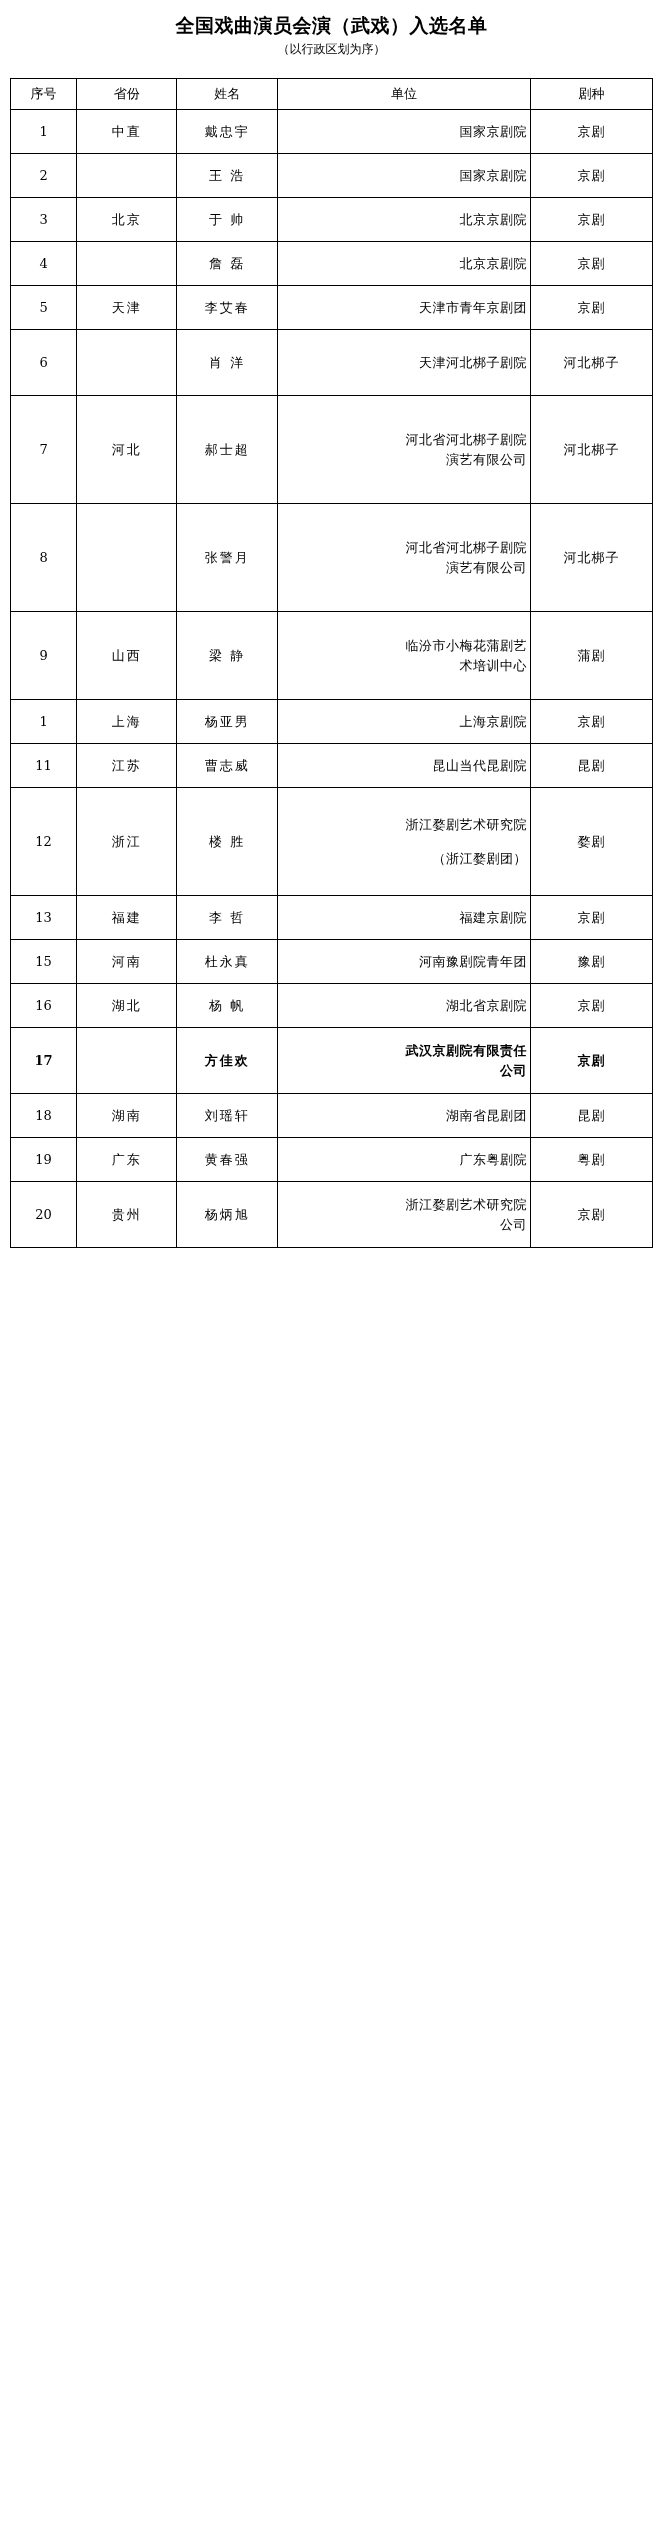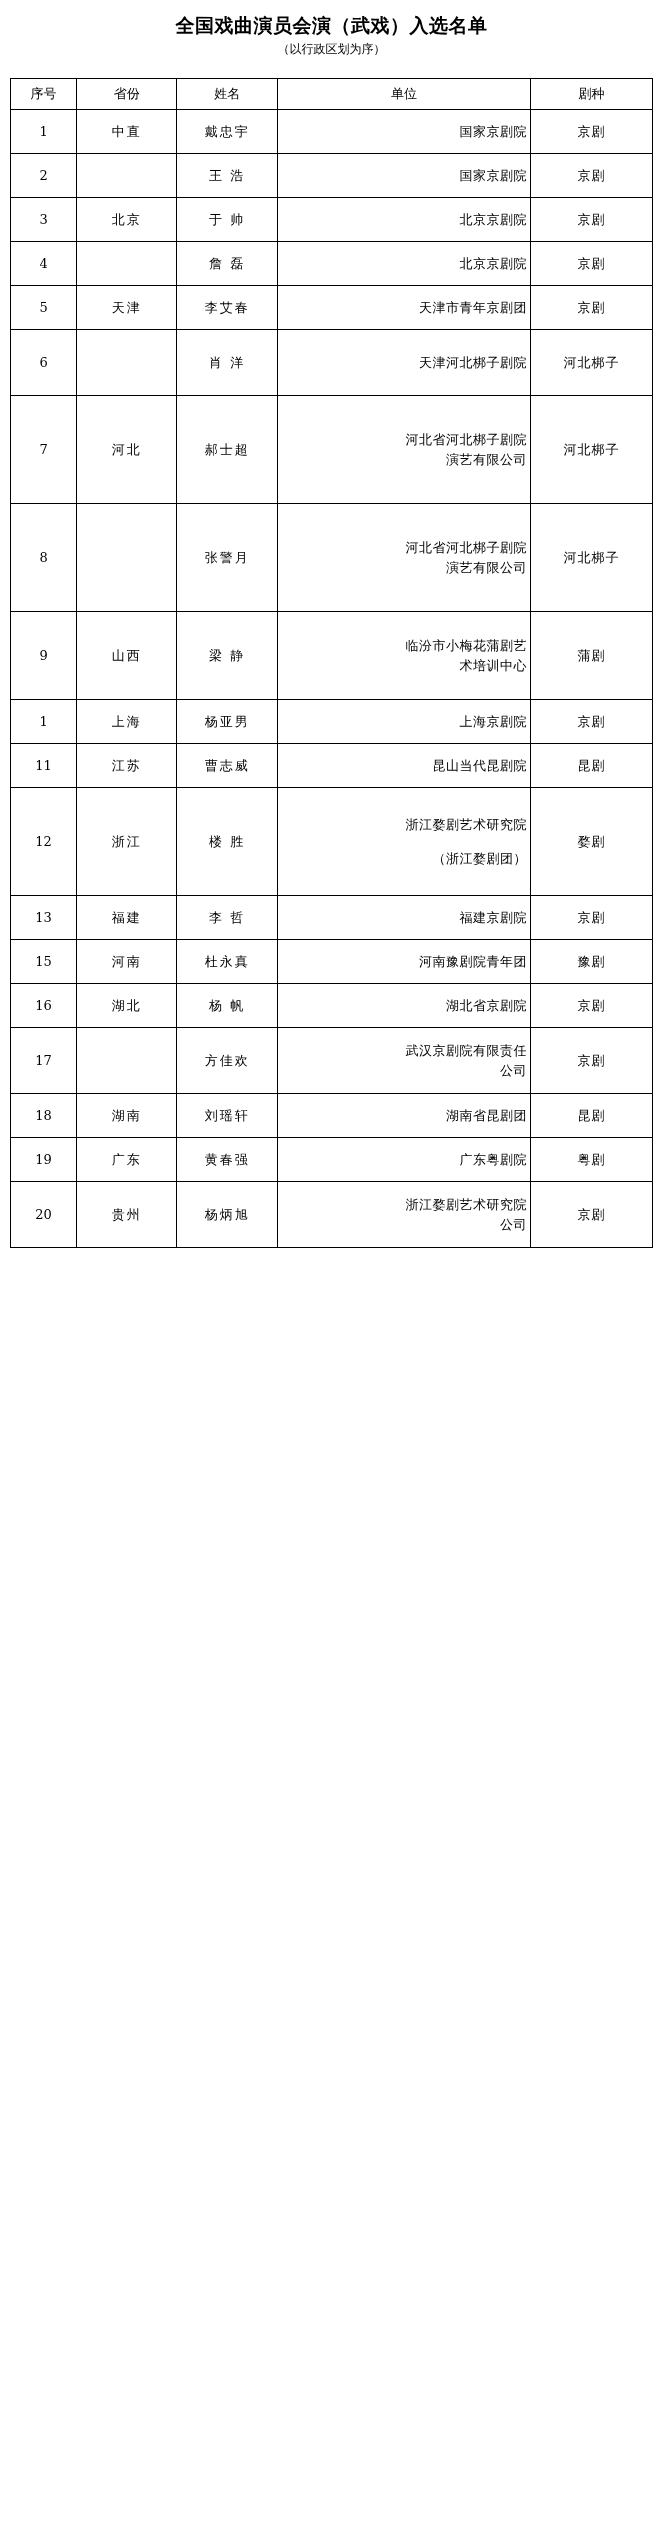--- a/index.html
+++ b/index.html
@@ -254,21 +254,21 @@
           <td class="idx">16</td>
           <td class="prov">湖北</td>
           <td class="name">杨 帆</td>
           <td class="unit">
             <div class="unit-lines">
               <div>湖北省京剧院</div>
             </div>
           </td>
           <td class="genre">京剧</td>
         </tr>
-        <tr style="height: 66px;">
+        <tr style="height: 66px; font-weight: bold;">
           <td class="idx">17</td>
           <td class="prov"></td>
           <td class="name">方佳欢</td>
           <td class="unit">
             <div class="unit-lines">
               <div>武汉京剧院有限责任</div>
               <div>公司</div>
             </div>
           </td>
           <td class="genre">京剧</td>

